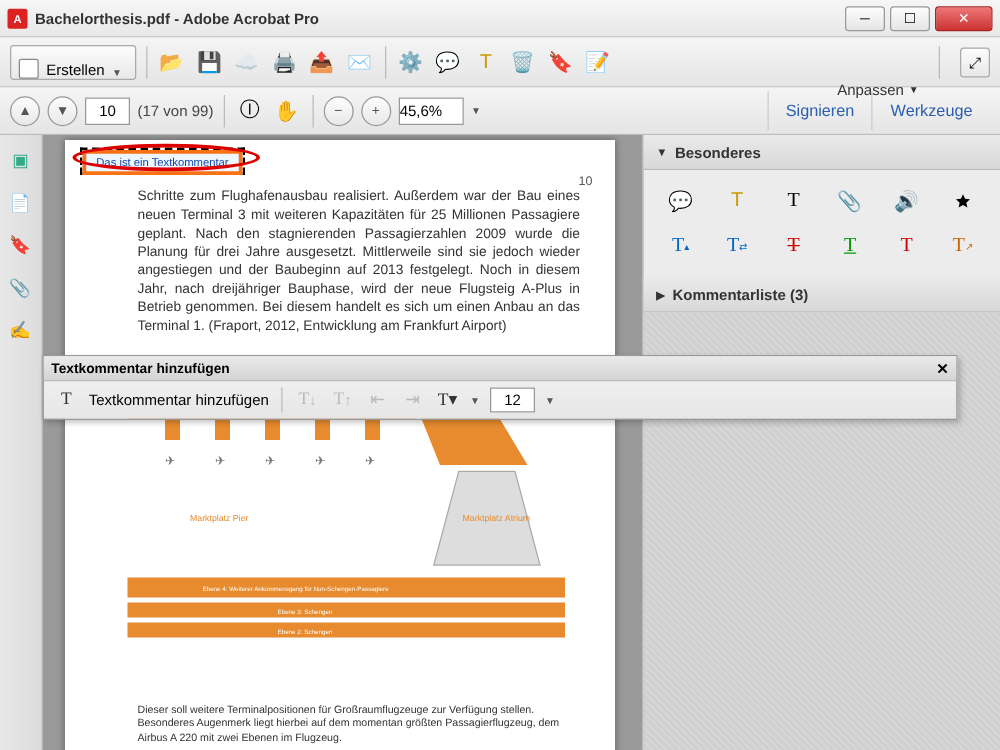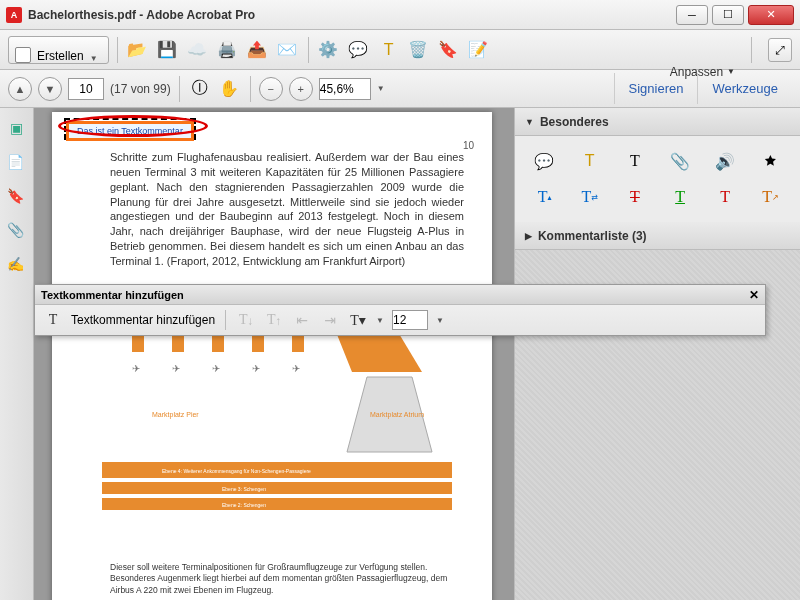--- a/index.html
+++ b/index.html
@@ -56,21 +56,21 @@
 .rpanel .kom-body { flex:1; background:repeating-linear-gradient(45deg,#d6d6d6,#d6d6d6 2px,#cfcfcf 2px,#cfcfcf 4px);}
 
 
 .float-bar { position:absolute; left:34px; top:248px; width:732px; background:linear-gradient(#f5f5f5,#e6e6e6); border:1px solid #999; box-shadow:2px 2px 5px rgba(0,0,0,.25);margin-top:36px;}
 .float-bar .ftitle { height:20px; background:linear-gradient(#eaeaea,#d4d4d4); border-bottom:1px solid #bbb; font-size:11px; font-weight:bold; padding:2px 6px; display:flex; align-items:center;}
 .float-bar .ftitle .x { margin-left:auto; cursor:pointer; font-size:12px;}
 .float-bar .frow { height:30px; display:flex; align-items:center; padding:0 8px; gap:8px; font-size:12px;}
 .float-bar .frow .bico { width:20px;height:20px;display:flex;align-items:center;justify-content:center;font-family:serif;font-size:14px;color:#333;cursor:pointer;}
 .float-bar .frow .bico.dis { color:#bbb;}
 .font-sel { flex:0 0 190px; height:20px; border:1px solid #999; background:#fff; font-size:12px; padding:0 4px;}
-.size-sel { width:36px; height:20px; border:1px solid #999; background:#fff; font-size:12px; text-align:left;}
+.size-sel { width:36px; height:20px; border:1px solid #999; background:#fff; font-size:12px; text-align:center;}
 
 
 .fig svg { width:100%; height:100%; }
 </style>
 </head>
 <body>
 
 <div class="titlebar">
   <div class="app-icon">A</div>
   <div class="title">Bachelorthesis.pdf - Adobe Acrobat Pro</div>

